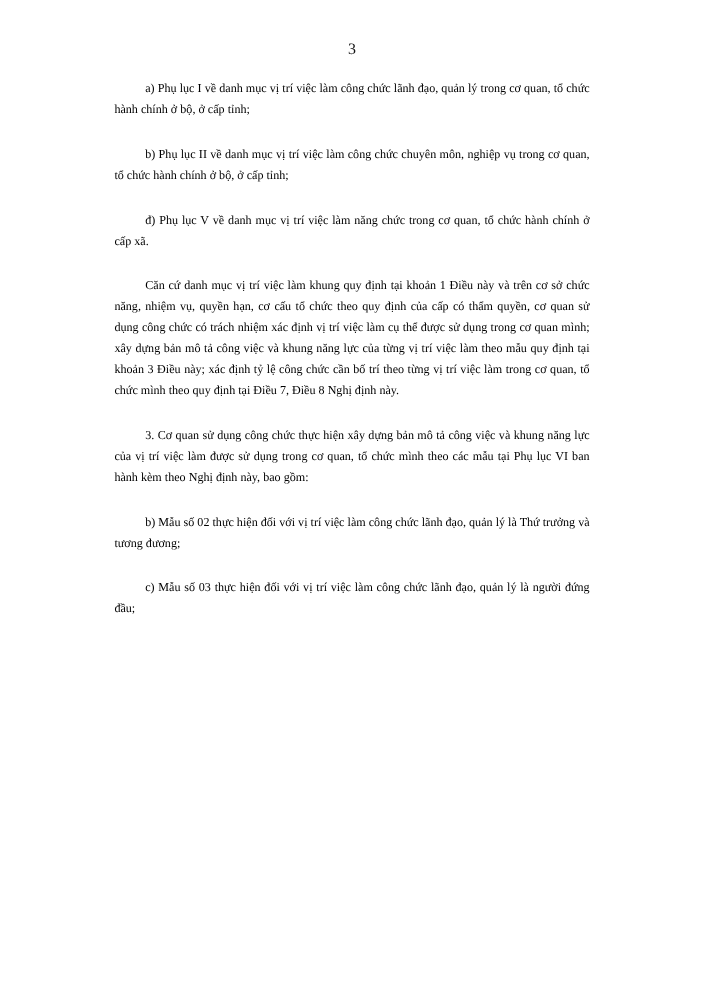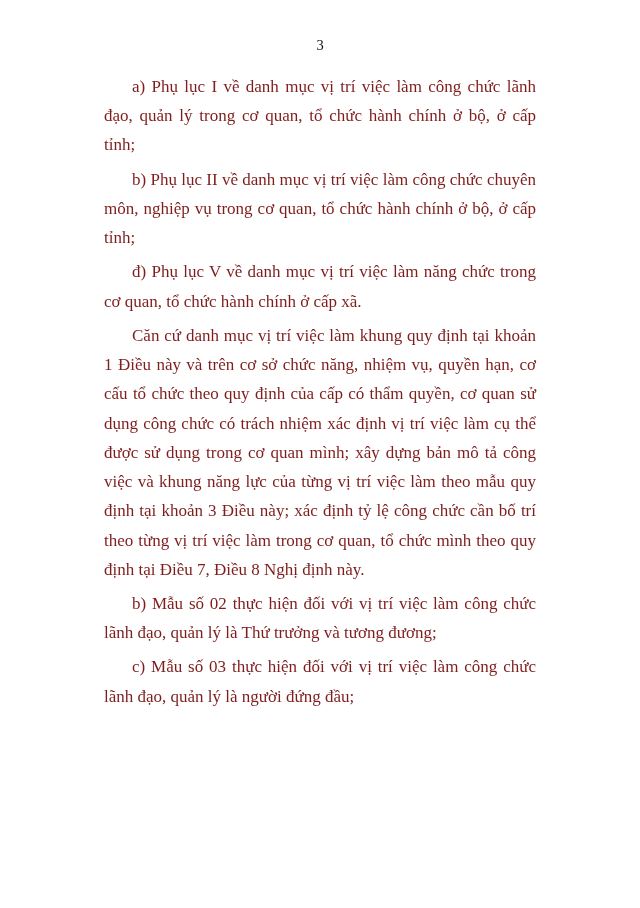--- a/index.html
+++ b/index.html
@@ -33,41 +33,42 @@
   }
   .body-text {
     position: absolute;
     top: 72px;
     left: 104px;
     width: 432px;
   }
   p.para {
     margin: 0 0 0 0;
     padding: 0;
-    font-size: 17px;
+    font-size: 11px;
     line-height: 1.72;
     text-align: justify;
     text-indent: 28px;
-    color: #7f1d1d;
+    color: #000000;
     -webkit-font-smoothing: antialiased;
   }
   p.para + p.para {
-    margin-top: 5px;
+    margin-top: 22px;
   }
 </style>
 </head>
 <body>
 
 <div class="page">
 
   <div class="page-number">3</div>
 
   <div class="body-text">
     <p class="para">a) Phụ lục I về danh mục vị trí việc làm công chức lãnh đạo, quản lý trong cơ quan, tổ chức hành chính ở bộ, ở cấp tỉnh;</p>
     <p class="para">b) Phụ lục II về danh mục vị trí việc làm công chức chuyên môn, nghiệp vụ trong cơ quan, tổ chức hành chính ở bộ, ở cấp tỉnh;</p>
     <p class="para">đ) Phụ lục V về danh mục vị trí việc làm năng chức trong cơ quan, tổ chức hành chính ở cấp xã.</p>
     <p class="para">Căn cứ danh mục vị trí việc làm khung quy định tại khoản 1 Điều này và trên cơ sở chức năng, nhiệm vụ, quyền hạn, cơ cấu tổ chức theo quy định của cấp có thẩm quyền, cơ quan sử dụng công chức có trách nhiệm xác định vị trí việc làm cụ thể được sử dụng trong cơ quan mình; xây dựng bản mô tả công việc và khung năng lực của từng vị trí việc làm theo mẫu quy định tại khoản 3 Điều này; xác định tỷ lệ công chức cần bố trí theo từng vị trí việc làm trong cơ quan, tổ chức mình theo quy định tại Điều 7, Điều 8 Nghị định này.</p>
+    <p class="para">3. Cơ quan sử dụng công chức thực hiện xây dựng bản mô tả công việc và khung năng lực của vị trí việc làm được sử dụng trong cơ quan, tổ chức mình theo các mẫu tại Phụ lục VI ban hành kèm theo Nghị định này, bao gồm:</p>
     <p class="para">b) Mẫu số 02 thực hiện đối với vị trí việc làm công chức lãnh đạo, quản lý là Thứ trưởng và tương đương;</p>
     <p class="para">c) Mẫu số 03 thực hiện đối với vị trí việc làm công chức lãnh đạo, quản lý là người đứng đầu;</p>
 
   </div>
 
 </div>
 
 </body></html>

